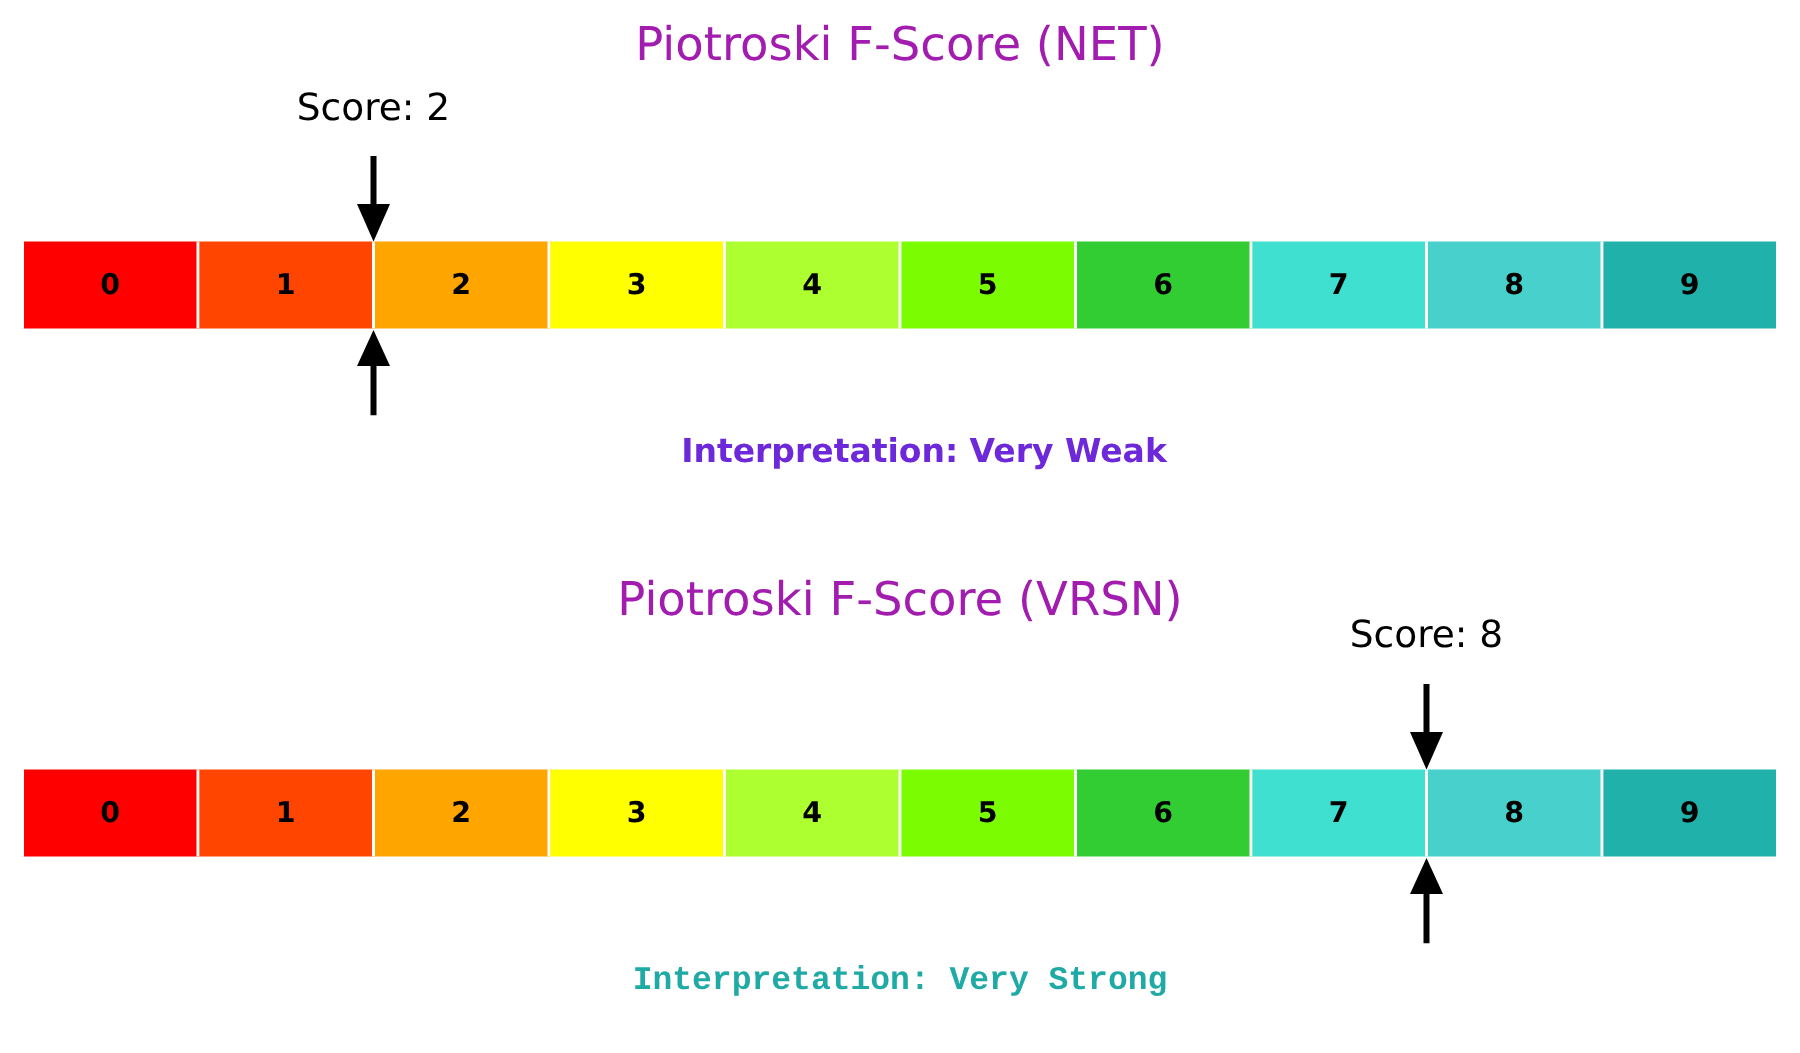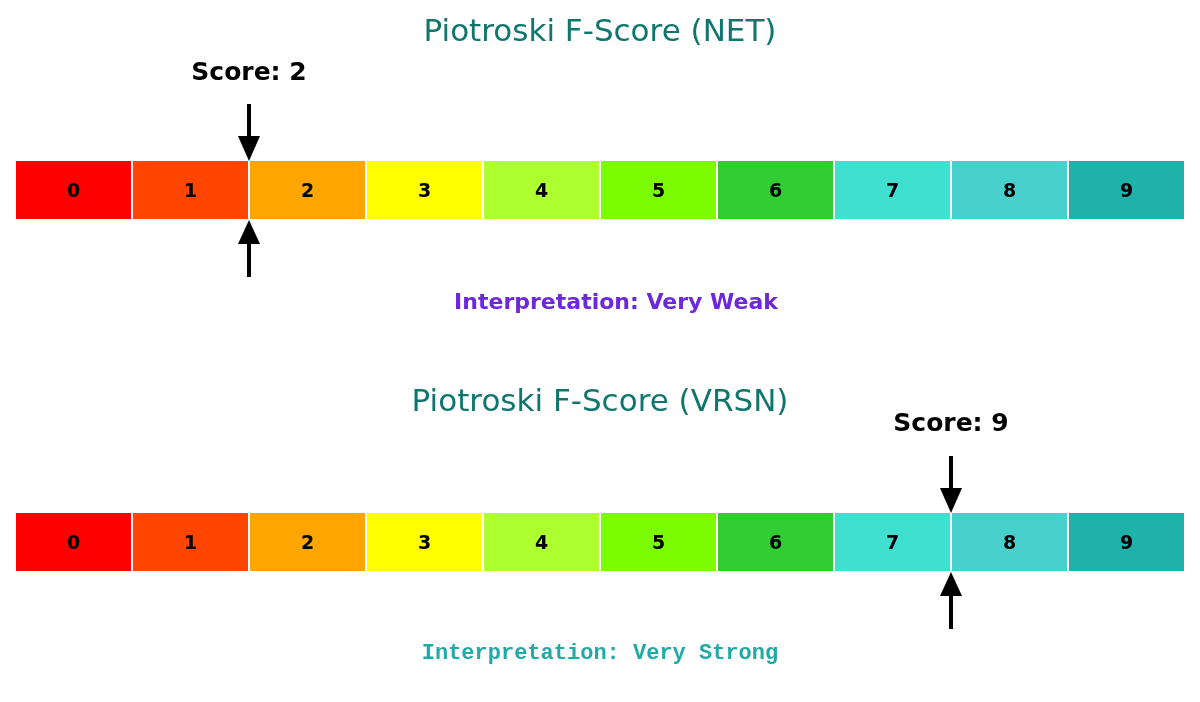--- a/index.html
+++ b/index.html
@@ -1,18 +1,18 @@
 <!DOCTYPE html>
 <html><head>
 <meta charset="utf-8">
 <style>
   html,body{margin:0;padding:0;background:#fff;}
   body{width:1200px;height:702px;position:relative;overflow:hidden;font-family:"DejaVu Sans",sans-serif;}
-  .title{position:absolute;left:0;width:1200px;text-align:center;color:#0f766e;font-size:31px;}
-  .score{position:absolute;font-weight:bold;font-size:25px;color:#000;transform:translateX(-50%);white-space:nowrap;}
+  .title{position:absolute;left:0;width:1200px;text-align:center;color:#a21caf;font-size:31px;}
+  .score{position:absolute;font-weight:normal;font-size:25px;color:#000;transform:translateX(-50%);white-space:nowrap;}
   .bar{position:absolute;left:16px;width:1168px;height:58px;display:flex;}
   .seg{flex:1;display:flex;align-items:center;justify-content:center;font-weight:bold;font-size:19px;color:#000;border-right:2px solid #fff;box-sizing:border-box;}
   .seg:last-child{border-right:none;}
   .arrow{position:absolute;}
   .interp{position:absolute;left:0;width:1200px;text-align:center;font-weight:bold;font-size:22px;}
 </style>
 </head>
 <body>
 
 <div class="title" style="top:12px;">Piotroski F-Score (NET)</div>
@@ -33,21 +33,21 @@
     <div class="seg" style="background: rgb(72, 209, 204);">8</div>
     <div class="seg" style="background: rgb(32, 178, 170);">9</div>
   </div>
 <svg class="arrow" style="left:237px;top:219px;" width="24" height="58">
     <polygon points="1,25 23,25 12,1" fill="#000"></polygon>
     <rect x="10" y="20" width="4" height="38" fill="#000"></rect>
   </svg>
 <div class="interp" style="top:289px;color:#6d28d9;margin-left:16px;">Interpretation: Very Weak</div>
 
 <div class="title" style="top:362px;margin-top:20px;">Piotroski F-Score (VRSN)</div>
-<div class="score" style="left:951px;top:408px;">Score: 9</div>
+<div class="score" style="left:951px;top:408px;">Score: 8</div>
 <svg class="arrow" style="left:939px;top:456px;" width="24" height="58">
     <rect x="10" y="0" width="4" height="38" fill="#000"></rect>
     <polygon points="1,32 23,32 12,57" fill="#000"></polygon>
   </svg>
 <div class="bar" style="top:513px;" id="bar1">
     <div class="seg" style="background: rgb(255, 0, 0);">0</div>
     <div class="seg" style="background: rgb(255, 69, 0);">1</div>
     <div class="seg" style="background: rgb(255, 165, 0);">2</div>
     <div class="seg" style="background: rgb(255, 255, 0);">3</div>
     <div class="seg" style="background: rgb(173, 255, 47);">4</div>

